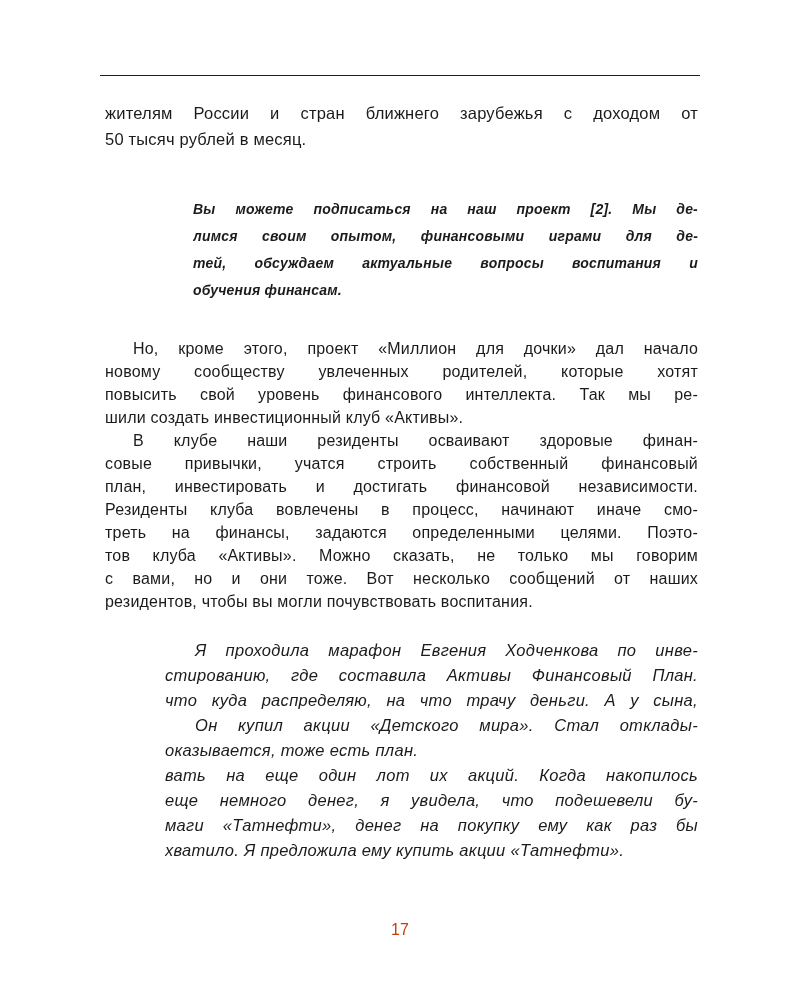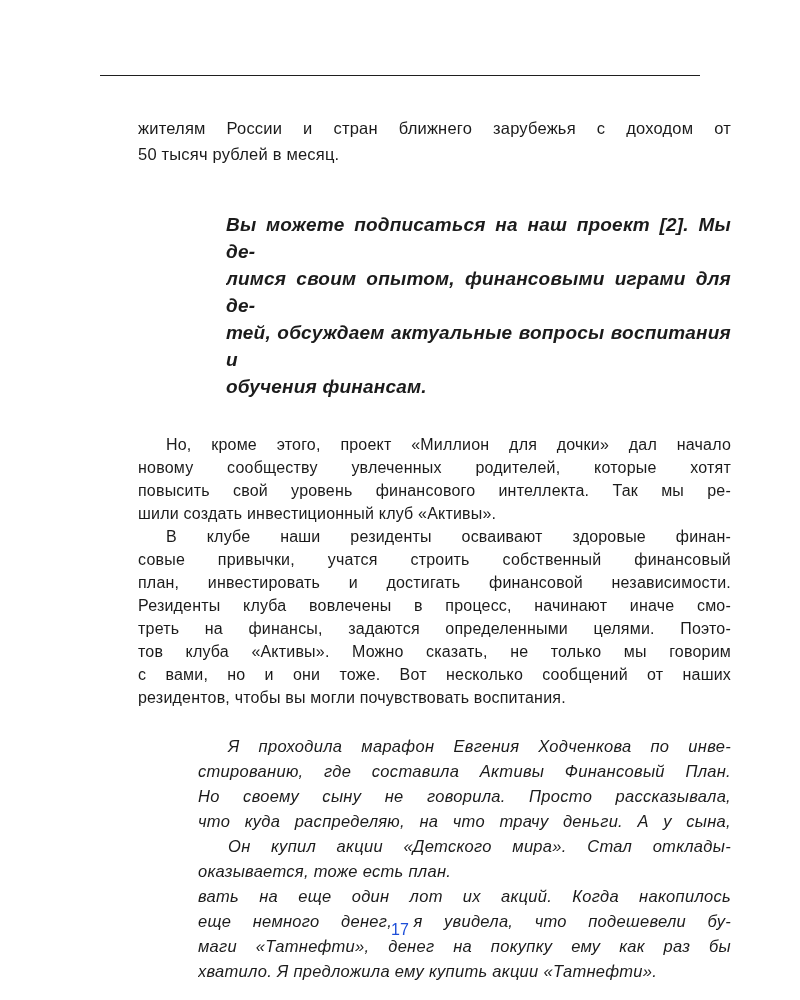--- a/index.html
+++ b/index.html
@@ -18,44 +18,43 @@
     position: absolute;
     left: 100px;
     top: 75px;
     width: 600px;
     height: 1px;
     background: #1f1f1f;
   }
   .text-col {
     position: absolute;
     left: 105px;
-    top: 115px;
+    top: 100px;
     width: 593px;
-    margin-left: 33px;
   }
   .block { width: 100%; }
   .line {
     text-align: justify;
     text-align-last: justify;
     white-space: normal;
     overflow: hidden;
   }
   .line.last { text-align-last: left; }
   .line.indent { text-indent: 28px; }
 
   .block.intro {
     font-size: 16.5px;
     line-height: 26px;
     letter-spacing: 0.2px;
   }
   .block.quote-bold {
     margin-top: 44px;
     margin-left: 88px;
     width: 505px;
-    font-size: 19px;
+    font-size: 14px;
     line-height: 27px;
     font-style: italic;
     font-weight: 700;
     letter-spacing: 0.2px;
   }
   .block.body-main {
     margin-top: 33px;
     font-size: 16px;
     line-height: 23px;
     letter-spacing: 0.2px;
@@ -71,21 +70,21 @@
   }
   .block.quote-italic .line.indent { text-indent: 30px; }
 
   .page-number {
     position: absolute;
     left: 0;
     right: 0;
     top: 921px;
     text-align: center;
     font-size: 16px;
-    color: #1d4ed8;
+    color: #c2410c;
   }
 </style>
 </head>
 <body>
 
 <div class="page">
   <div class="rule"></div>
   <div class="text-col" id="content">
       <div class="block intro">
         <div class="line">жителям России и стран ближнего зарубежья с доходом от</div>
@@ -107,21 +106,20 @@
         <div class="line">план, инвестировать и достигать финансовой независимости.</div>
         <div class="line">Резиденты клуба вовлечены в процесс, начинают иначе смо-</div>
         <div class="line">треть на финансы, задаются определенными целями. Поэто-</div>
         <div class="line">тов клуба «Активы». Можно сказать, не только мы говорим</div>
         <div class="line">с вами, но и они тоже. Вот несколько сообщений от наших</div>
         <div class="line last">резидентов, чтобы вы могли почувствовать воспитания.</div>
       </div>
       <div class="block quote-italic">
         <div class="line indent">Я проходила марафон Евгения Ходченкова по инве-</div>
         <div class="line">стированию, где составила Активы Финансовый План.</div>
-        <div class="line">Но своему сыну не говорила. Просто рассказывала,</div>
         <div class="line">что куда распределяю, на что трачу деньги. А у сына,</div>
         <div class="line indent">Он купил акции «Детского мира». Стал отклады-</div>
         <div class="line last">оказывается, тоже есть план.</div>
         <div class="line">вать на еще один лот их акций. Когда накопилось</div>
         <div class="line">еще немного денег, я увидела, что подешевели бу-</div>
         <div class="line">маги «Татнефти», денег на покупку ему как раз бы</div>
         <div class="line last">хватило. Я предложила ему купить акции «Татнефти».</div>
       </div>
     </div>
   <div class="page-number">17</div>

